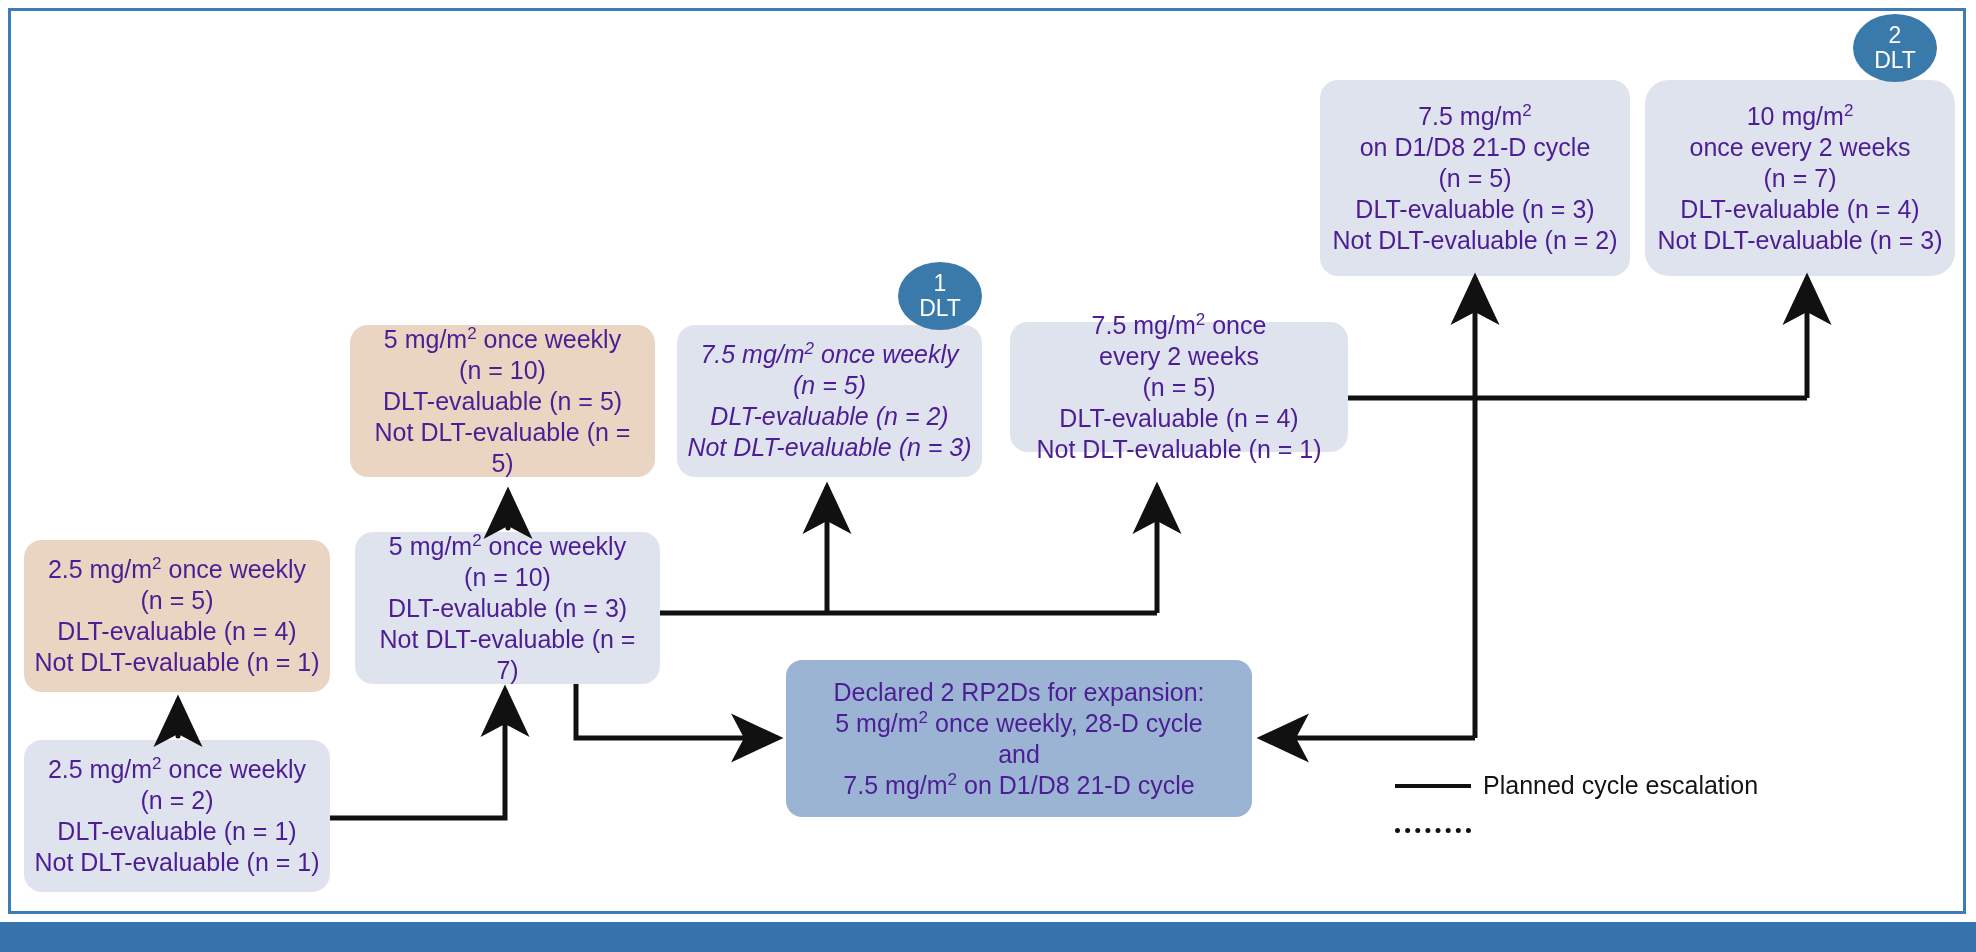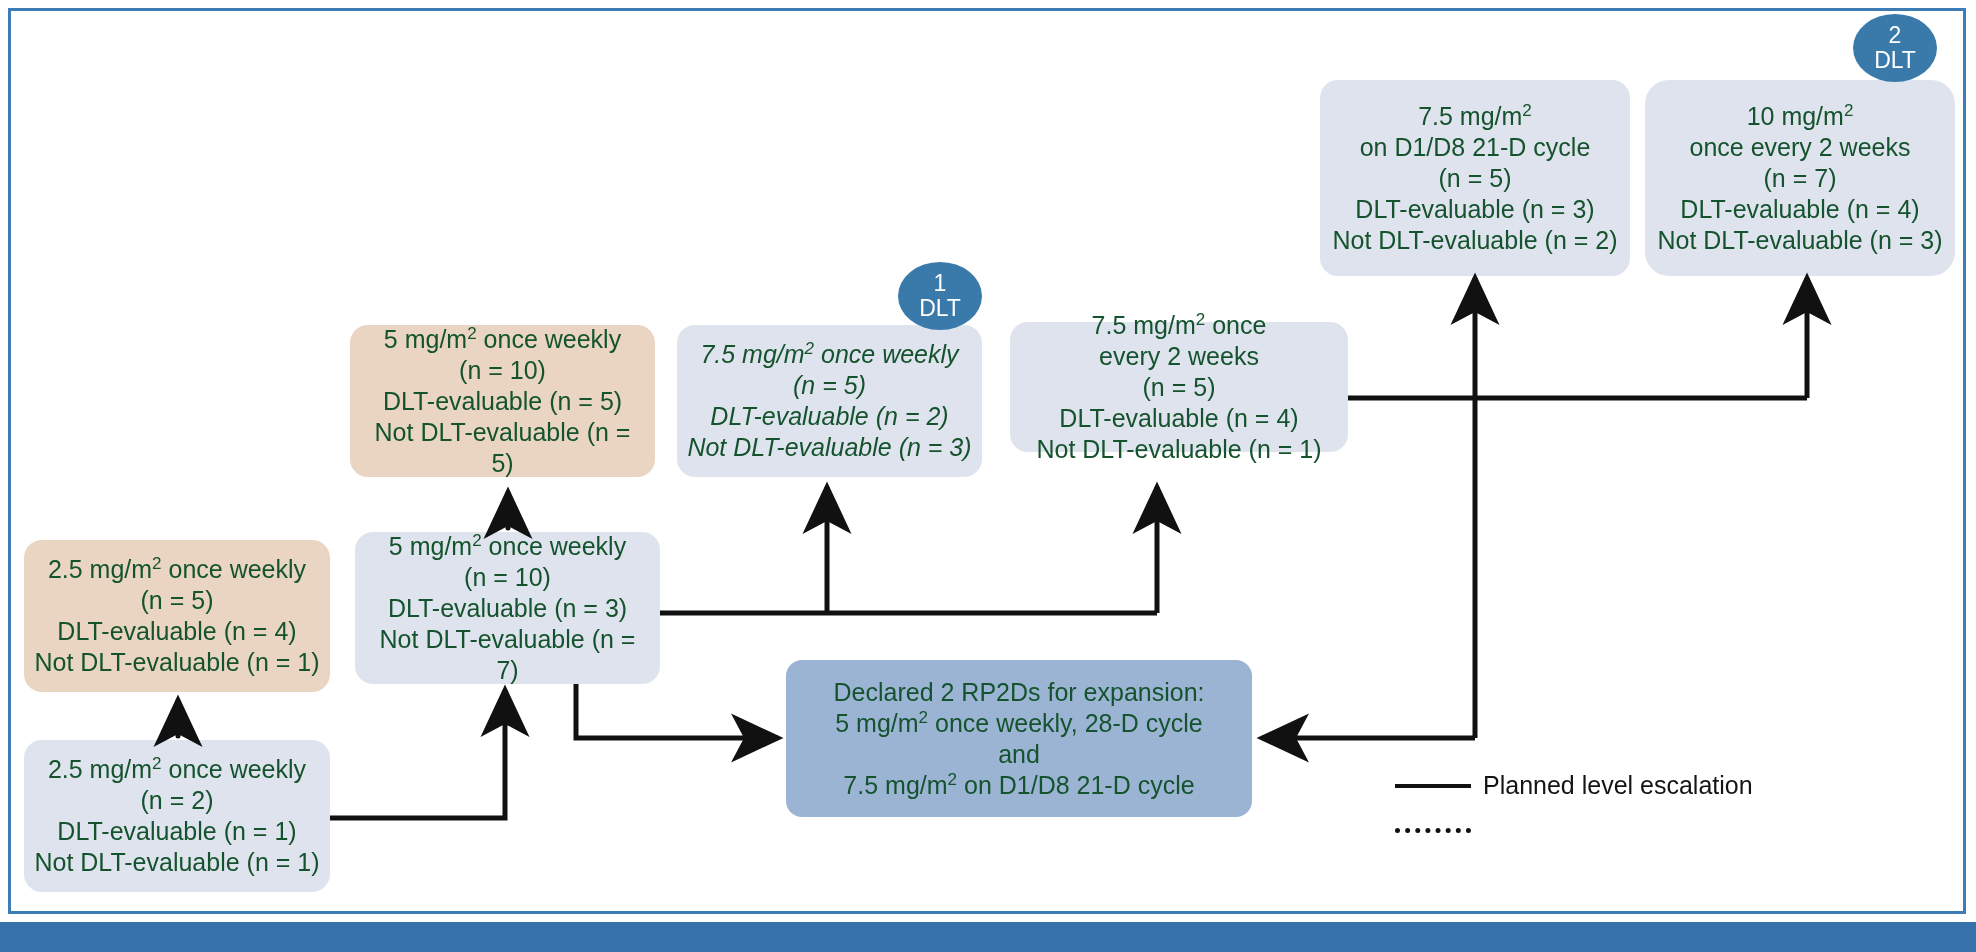--- a/index.html
+++ b/index.html
@@ -27,21 +27,21 @@
     background:#3672ab;
   }
 
   
   .node{
     position:absolute;
     box-sizing:border-box;
     border-radius:18px;
     display:flex;align-items:center;justify-content:center;
     text-align:center;
-    color:#14532d;
+    color:#4c1d95;
     font-size:25px;
     line-height:31px;
     padding:8px 10px;
   }
   .node .txt{white-space:pre-line;}
   .beige{background:#e9d5c1;}
   .lightblue{background:#dfe3ed;}
   .rp2d{background:#9cb4d4;border-radius:16px;}
 
   
@@ -162,21 +162,21 @@
 
   <div class="node rp2d" style="left:786px;top:660px;width:466px;height:157px;">
     <span class="txt">Declared 2 RP2Ds for expansion:<br>5 mg/m<sup style="font-size:.68em;line-height:0;vertical-align:.52em;">2</sup> once weekly, 28-D cycle<br>and<br>7.5 mg/m<sup style="font-size:.68em;line-height:0;vertical-align:.52em;">2</sup> on D1/D8 21-D cycle</span>
   </div>
 
   <div id="legend">
     <div class="legrow">
       <span class="legkey">
           <i class="solid"></i>
         </span>
-      <span class="legtxt">Planned level escalation</span>
+      <span class="legtxt">Planned cycle escalation</span>
     </div>
     <div class="legrow">
       <span class="legkey">
           <i class="dotted"></i>
         </span>
     </div>
   </div>
 
   <div id="bottombar"></div>
 </div>

